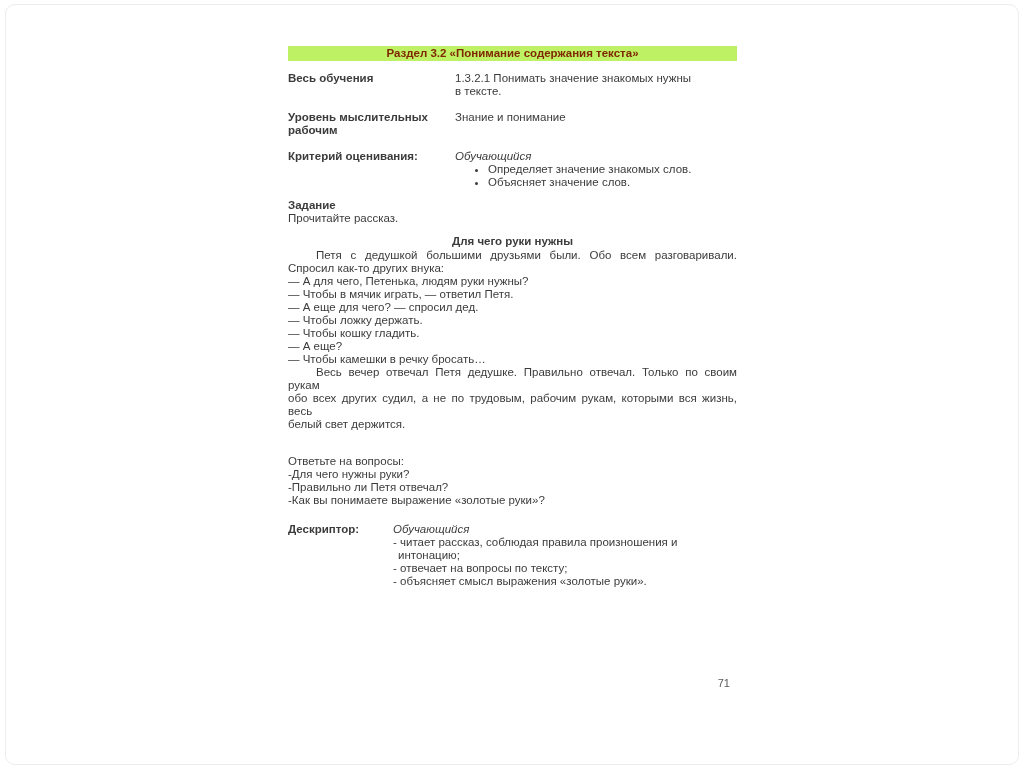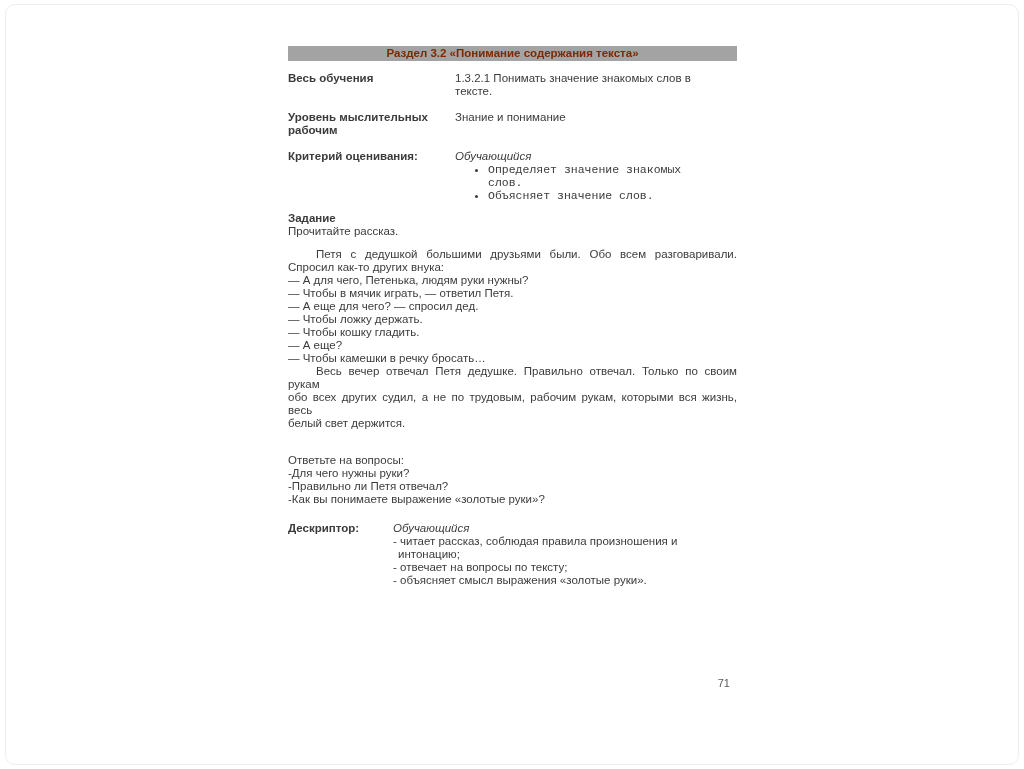--- a/index.html
+++ b/index.html
@@ -50,21 +50,20 @@
     font-weight: bold;
     padding-right: 4px;
     box-sizing: border-box;
   }
   .meta-value { flex: 1; max-width: 242px; }
   .italic { font-style: italic; }
   .bullet-list {
     margin: 0;
     padding-left: 33px;
     list-style-type: disc;
-    font-family: Liberation Mono, monospace;
   }
   .bullet-list li { line-height: 13px; }
   .section-heading {
     font-weight: bold;
   }
   .task-intro { margin-bottom: 10px; }
   .story-title {
     text-align: center;
     font-weight: bold;
     margin-bottom: 1px;
@@ -98,27 +97,27 @@
   }
 </style>
 </head>
 <body>
 
 <div class="page">
   <div class="page-frame"></div>
 
   <div class="content">
 
-    <div class="header-bar" id="header-bar" style="background: #a3a3a3; color: rgb(127, 40, 0);">
+    <div class="header-bar" id="header-bar" style="background: #bef264; color: rgb(127, 40, 0);">
       <span>Раздел 3.2 «Понимание содержания текста»</span>
     </div>
 
     <div class="meta-row">
       <div class="meta-label">Весь обучения</div>
-      <div class="meta-value">1.3.2.1 Понимать значение знакомых слов в тексте.</div>
+      <div class="meta-value">1.3.2.1 Понимать значение знакомых нужны в тексте.</div>
     </div>
 
     <div class="meta-row">
       <div class="meta-label">Уровень мыслительных рабочим</div>
       <div class="meta-value">Знание и понимание</div>
     </div>
 
     <div class="meta-row criteria">
       <div class="meta-label">Критерий оценивания:</div>
       <div class="meta-value">
@@ -126,20 +125,21 @@
         <ul class="bullet-list">
           <li>Определяет значение знакомых слов.</li>
           <li>Объясняет значение слов.</li>
         </ul>
       </div>
     </div>
 
     <div class="section-heading">Задание</div>
     <div class="task-intro">Прочитайте рассказ.</div>
 
+    <div class="story-title">Для чего руки нужны</div>
 
     <div class="story">
       <div class="line indent stretch">Петя с дедушкой большими друзьями были. Обо всем разговаривали.</div>
       <div class="line">Спросил как-то других внука:</div>
       <div class="line">— А для чего, Петенька, людям руки нужны?</div>
       <div class="line">— Чтобы в мячик играть, — ответил Петя.</div>
       <div class="line">— А еще для чего? — спросил дед.</div>
       <div class="line">— Чтобы ложку держать.</div>
       <div class="line">— Чтобы кошку гладить.</div>
       <div class="line">— А еще?</div>

